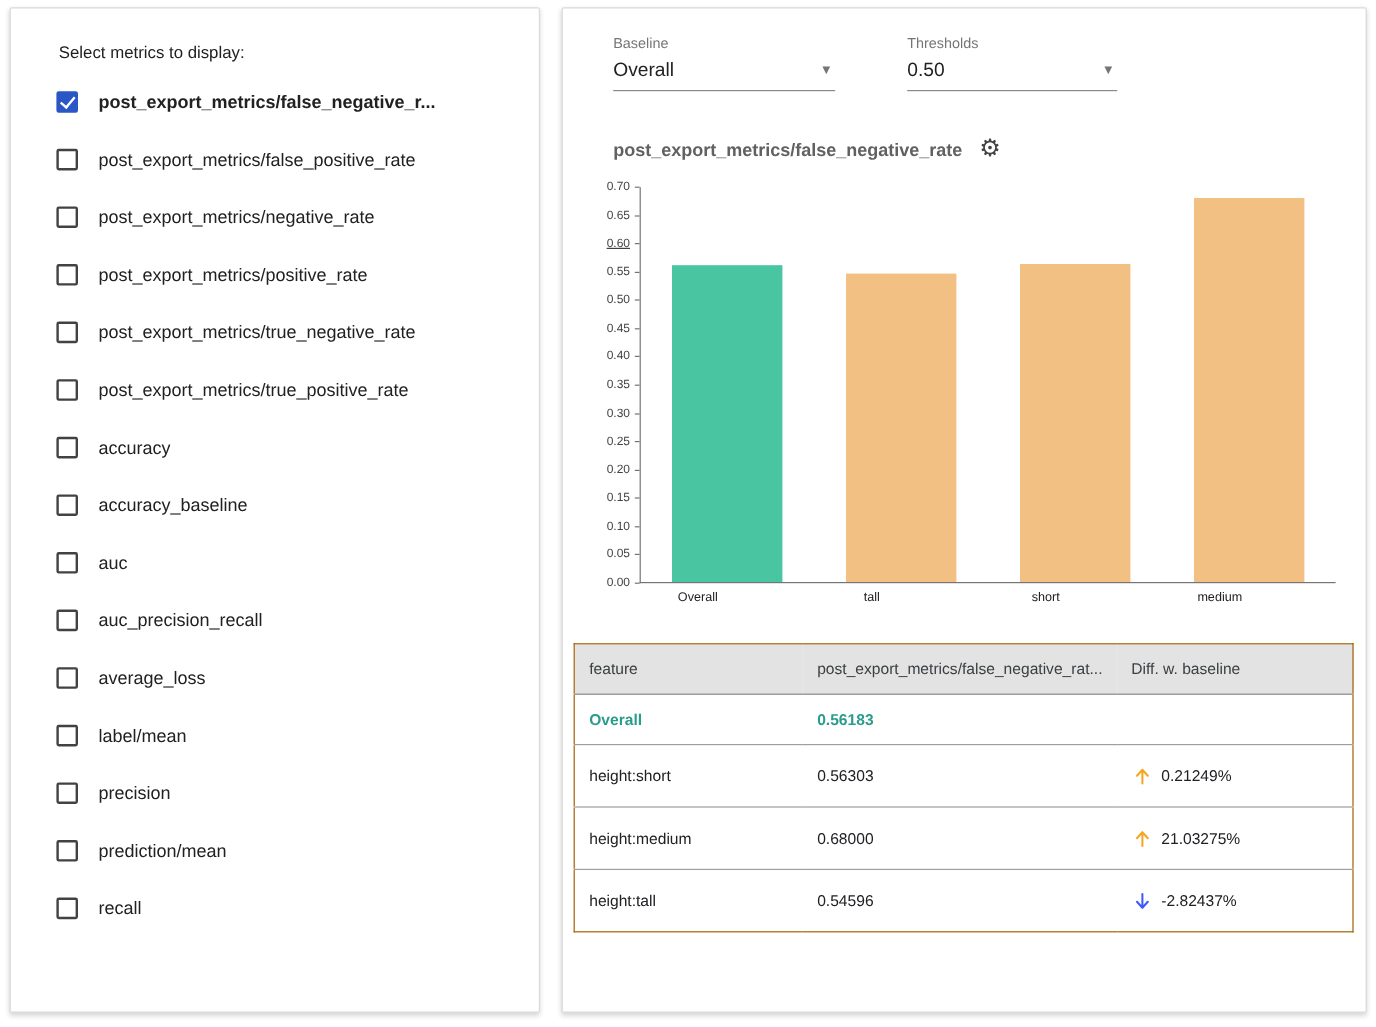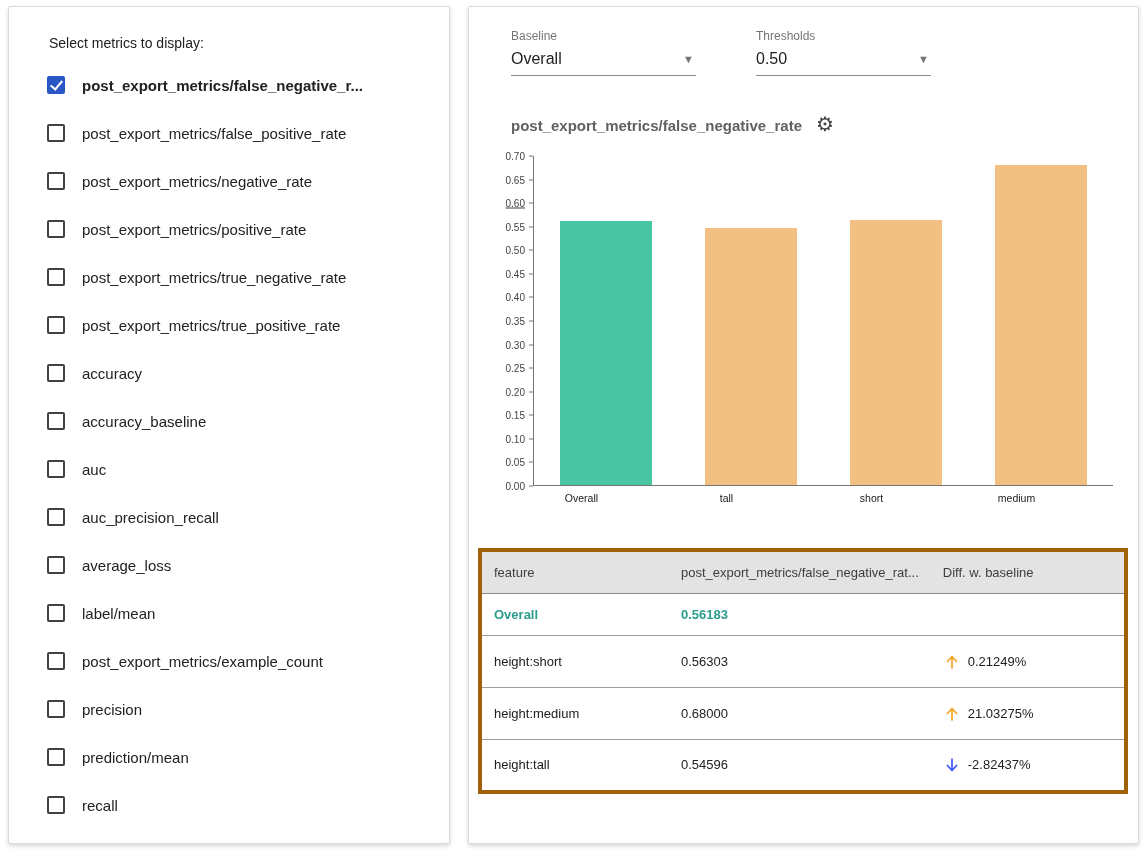--- a/index.html
+++ b/index.html
@@ -38,21 +38,21 @@
   .ytick { position:absolute; right:8px; font-size:10px; color:#424242; transform:translateY(50%); }
   .ymark { position:absolute; right:0; width:4px; height:1px; background:#757575; transform:translateY(50%); }
   .plot { position:relative; width:580px; height:330px; display:flex; align-items:flex-end;
           border-left:1px solid #757575; border-bottom:1px solid #757575; }
   .bar-col { flex:1; display:flex; justify-content:center; align-items:flex-end; height:100%; }
   .bar { width:92px; }
   .x-axis { display:flex; width:580px; margin-left:40px; }
   .xlabel { flex:1; text-align:center; font-size:10.5px; color:#212121; padding-top:6px; }
 
   
-  .metrics-table { width:calc(100% - 19px); margin:44px 10px 0 9px; border-collapse:collapse; border:4px solid #a16207; }
+  .metrics-table { width:calc(100% - 19px); margin:32px 10px 0 9px; border-collapse:collapse; border:1px solid #a16207; }
   .metrics-table th { background:#e3e3e3; text-align:left; font-size:13px; color:#3c4043; font-weight:normal;
         padding:13px 12px; border-bottom:1px solid #8a8a8a; }
   .metrics-table td { font-size:13px; color:#202124; padding:13px 12px; border-bottom:1px solid #9e9e9e;
         height:52px; vertical-align:middle; }
   .metrics-table tr:first-child td { height:42px; }
   .metrics-table tr:last-child td { border-bottom:none; }
   .metrics-table tr.baseline-row td { color:var(--teal,#2b9c8c); font-weight:bold; }
   .metrics-table col.c1 { width:33%; } .metrics-table col.c2 { width:33%; } .metrics-table col.c3 { width:34%; }
   .diff { display:flex; align-items:center; gap:7px; }
 </style>
@@ -104,24 +104,20 @@
           <span class="cb"></span>
           <span class="metric-label">auc_precision_recall</span>
         </div>
         <div class="metric-item">
           <span class="cb"></span>
           <span class="metric-label">average_loss</span>
         </div>
         <div class="metric-item">
           <span class="cb"></span>
           <span class="metric-label">label/mean</span>
-        </div>
-        <div class="metric-item">
-          <span class="cb"></span>
-          <span class="metric-label">post_export_metrics/example_count</span>
         </div>
         <div class="metric-item">
           <span class="cb"></span>
           <span class="metric-label">precision</span>
         </div>
         <div class="metric-item">
           <span class="cb"></span>
           <span class="metric-label">prediction/mean</span>
         </div>
         <div class="metric-item">

